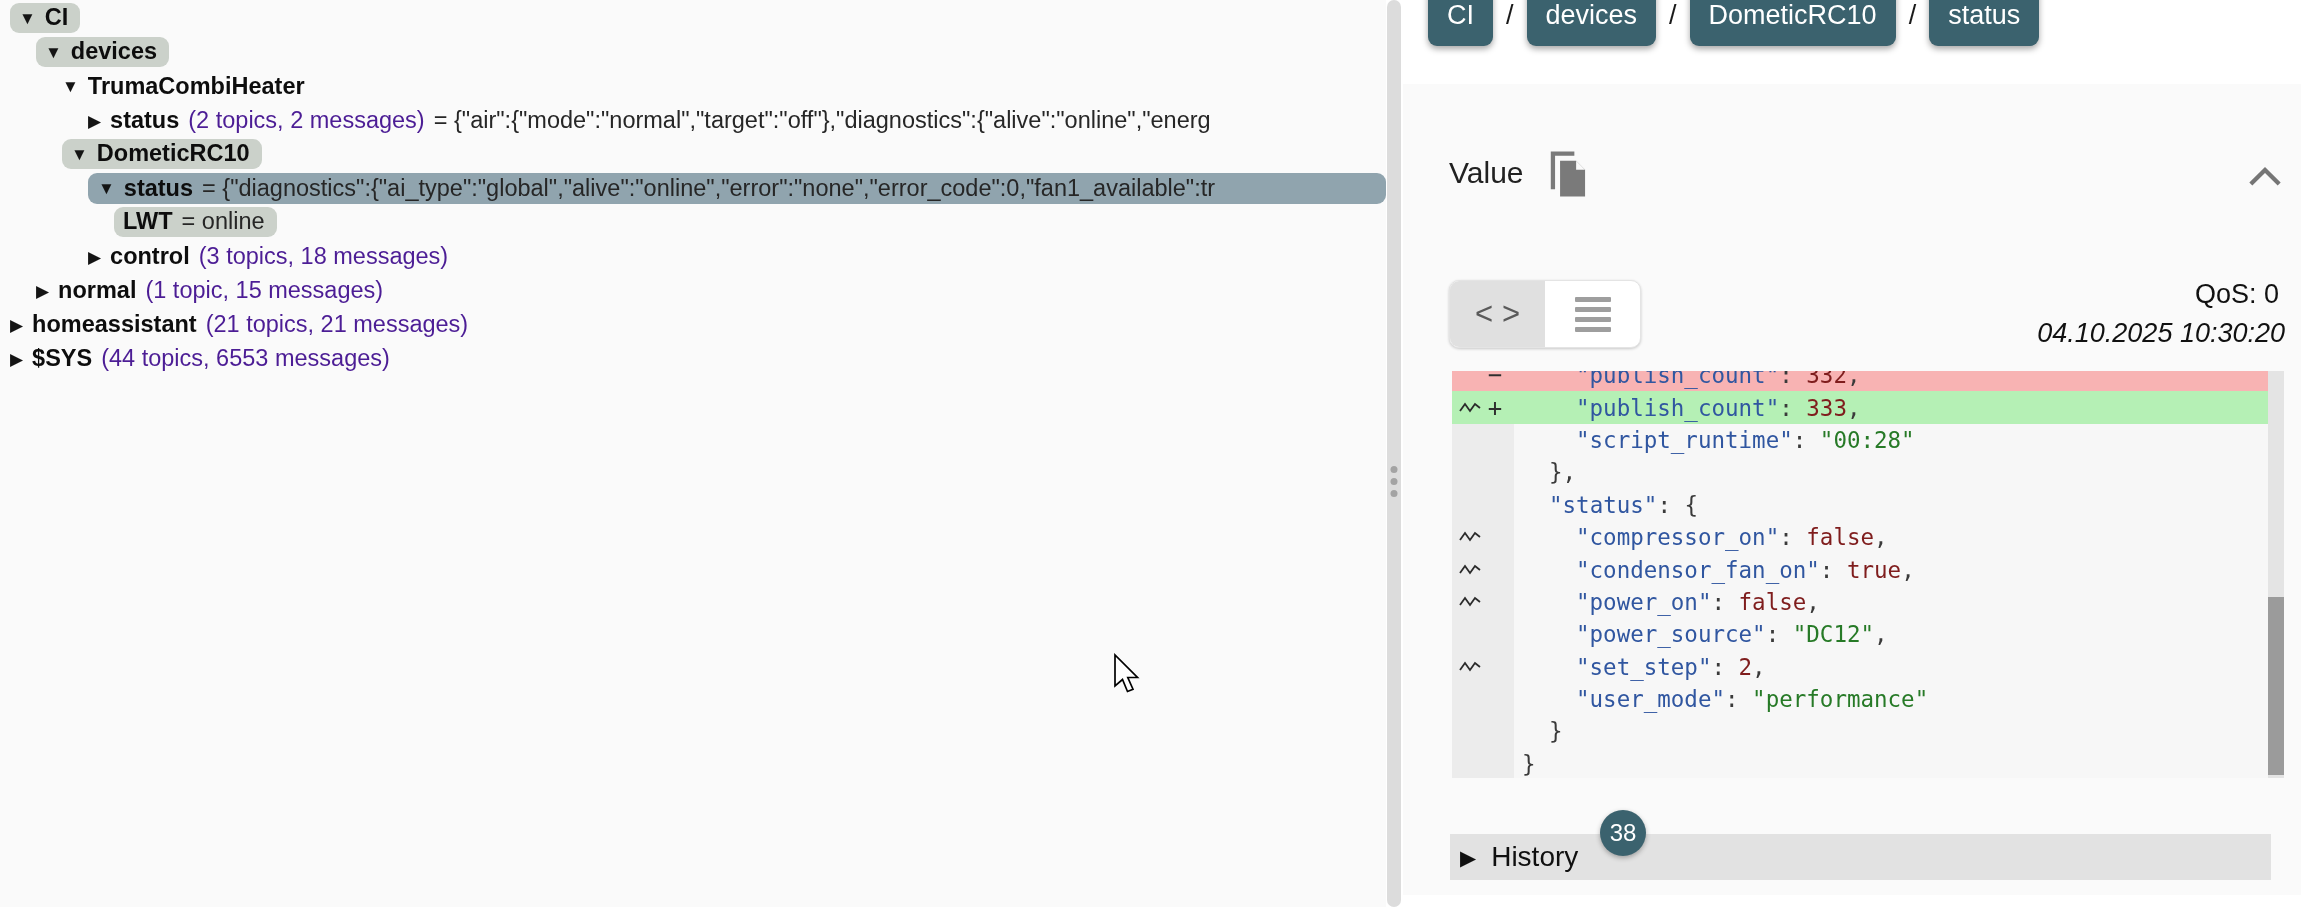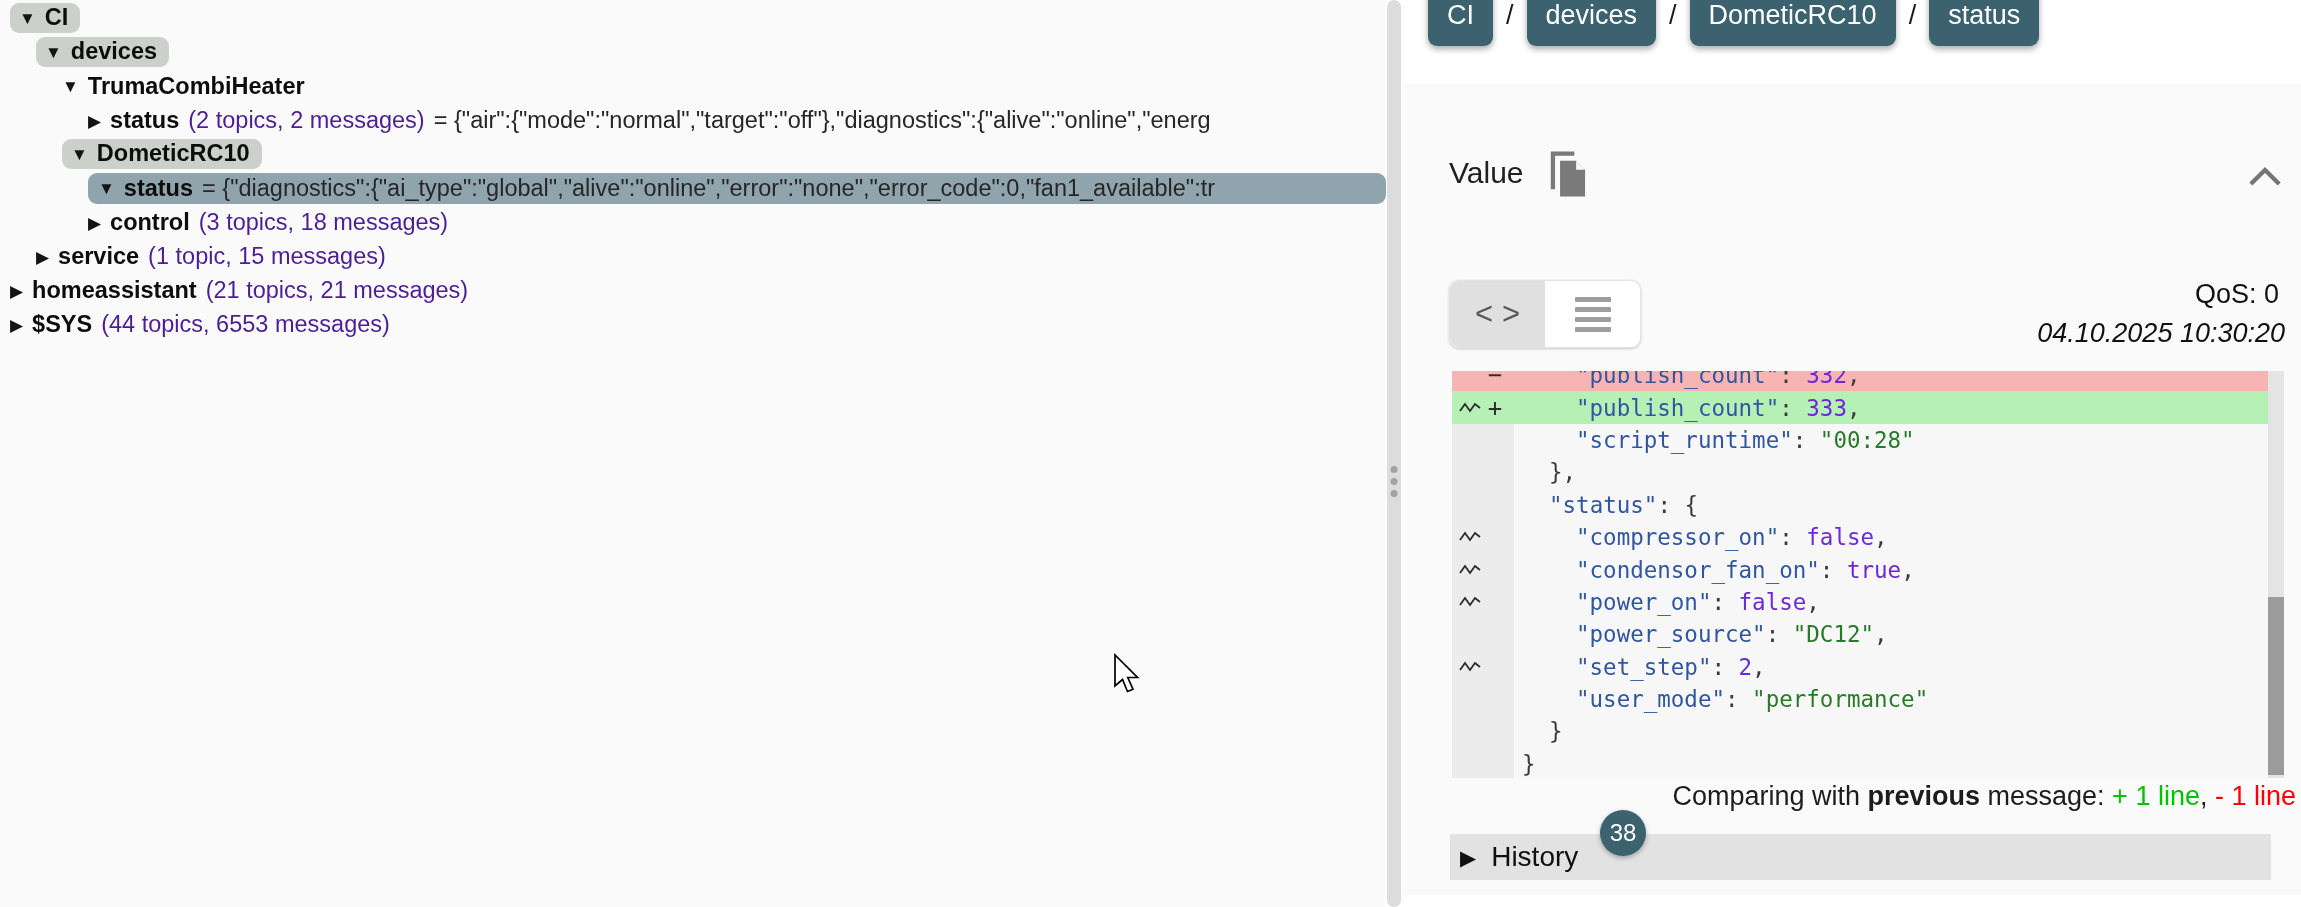--- a/index.html
+++ b/index.html
@@ -55,21 +55,21 @@
   .diff{position:absolute;left:49px;top:287px;width:832px;height:407px;overflow:hidden;}
   .drow{display:flex;height:32.4px;align-items:center;background:#f7f7f7;
         font-family:"DejaVu Sans Mono",monospace;font-size:22.5px;width:816px;box-sizing:border-box;}
   .drow:first-child{margin-top:-12px;}
   .dgut{flex:0 0 62px;align-self:stretch;display:flex;align-items:center;background:#ececec;}
   .drow.added{background:#b5f0b5;}  .drow.added .dgut{background:transparent;}
   .drow.removed{background:#f8b3b3;}.drow.removed .dgut{background:transparent;}
   .sparkbox{width:24px;margin-left:7px;display:flex;}
   .sign{width:18px;text-align:center;font-size:24px;color:#2f2f2f;margin-left:3px;}
   .dcode{white-space:pre;}
-  .k{color:#3056a0;} .n{color:#6d28d9;} .s{color:#277a27;} .p{color:#3a3a3a;}
+  .k{color:#3056a0;} .n{color:#7f1d1d;} .s{color:#277a27;} .p{color:#3a3a3a;}
   .vscroll{position:absolute;right:0;top:0;width:16px;height:407px;background:#e4e4e4;}
   .vthumb{position:absolute;left:0;top:226px;width:16px;height:178px;background:#9b9b9b;cursor:grab;}
 
   .cmp{position:absolute;right:5px;top:697px;font-size:27px;color:#1c1c1c;white-space:nowrap;}
   .cmp b{font-weight:bold;}
   .plus{color:#00c300;} .minus{color:#ff0000;}
 
   .hist{position:absolute;left:47px;top:750px;width:821px;height:46px;background:#e2e2e2;
         display:flex;align-items:center;padding-left:10px;box-sizing:border-box;
         font-size:28px;color:#101010;cursor:pointer;}
@@ -114,28 +114,34 @@
           <span class="tname">DometicRC10</span>
         </span>
       </div>
       <div class="tree-row" style="padding-left: 88px;">
         <span class="sel-box">
           <span class="arrow">▼</span>
           <span class="tname">status</span>
           <span class="tvalue">= {"diagnostics":{"ai_type":"global","alive":"online","error":"none","error_code":0,"fan1_available":tr</span>
         </span>
       </div>
+      <div class="tree-row" style="padding-left: 114px;">
+        <span class="chip-box">
+          <span class="tname">LWT</span>
+          <span class="tvalue">= online</span>
+        </span>
+      </div>
       <div class="tree-row" style="padding-left: 88px;">
         <span class="arrow">▶</span>
         <span class="tname">control</span>
         <span class="tcounts">(3 topics, 18 messages)</span>
       </div>
       <div class="tree-row" style="padding-left: 36px;">
         <span class="arrow">▶</span>
-        <span class="tname">service</span>
+        <span class="tname">normal</span>
         <span class="tcounts">(1 topic, 15 messages)</span>
       </div>
       <div class="tree-row" style="padding-left: 10px;">
         <span class="arrow">▶</span>
         <span class="tname">homeassistant</span>
         <span class="tcounts">(21 topics, 21 messages)</span>
       </div>
       <div class="tree-row" style="padding-left: 10px;">
         <span class="arrow">▶</span>
         <span class="tname">$SYS</span>
@@ -305,23 +311,20 @@
             <span class="sparkbox"></span>
             <span class="sign"></span>
           </div>
           <div class="dcode" style="padding-left: 8px;"><span class="p">}</span></div>
         </div>
       </div>
     <div class="vscroll" style="left:865px;top:287px">
       <div class="vthumb"></div>
     </div>
 
-    <div class="cmp">
-      <span>Comparing with </span><b>previous</b><span> message: </span><span class="plus">+ 1 line</span><span>, </span><span class="minus">- 1 line</span>
-    </div>
 
     <div class="hist">
       <span class="harrow">▶</span>
       <span>History</span>
     </div>
     <div class="badge">38</div>
   </div>
 
   <div class="cursor">
     <svg width="32" height="44" viewBox="0 0 32 44">

